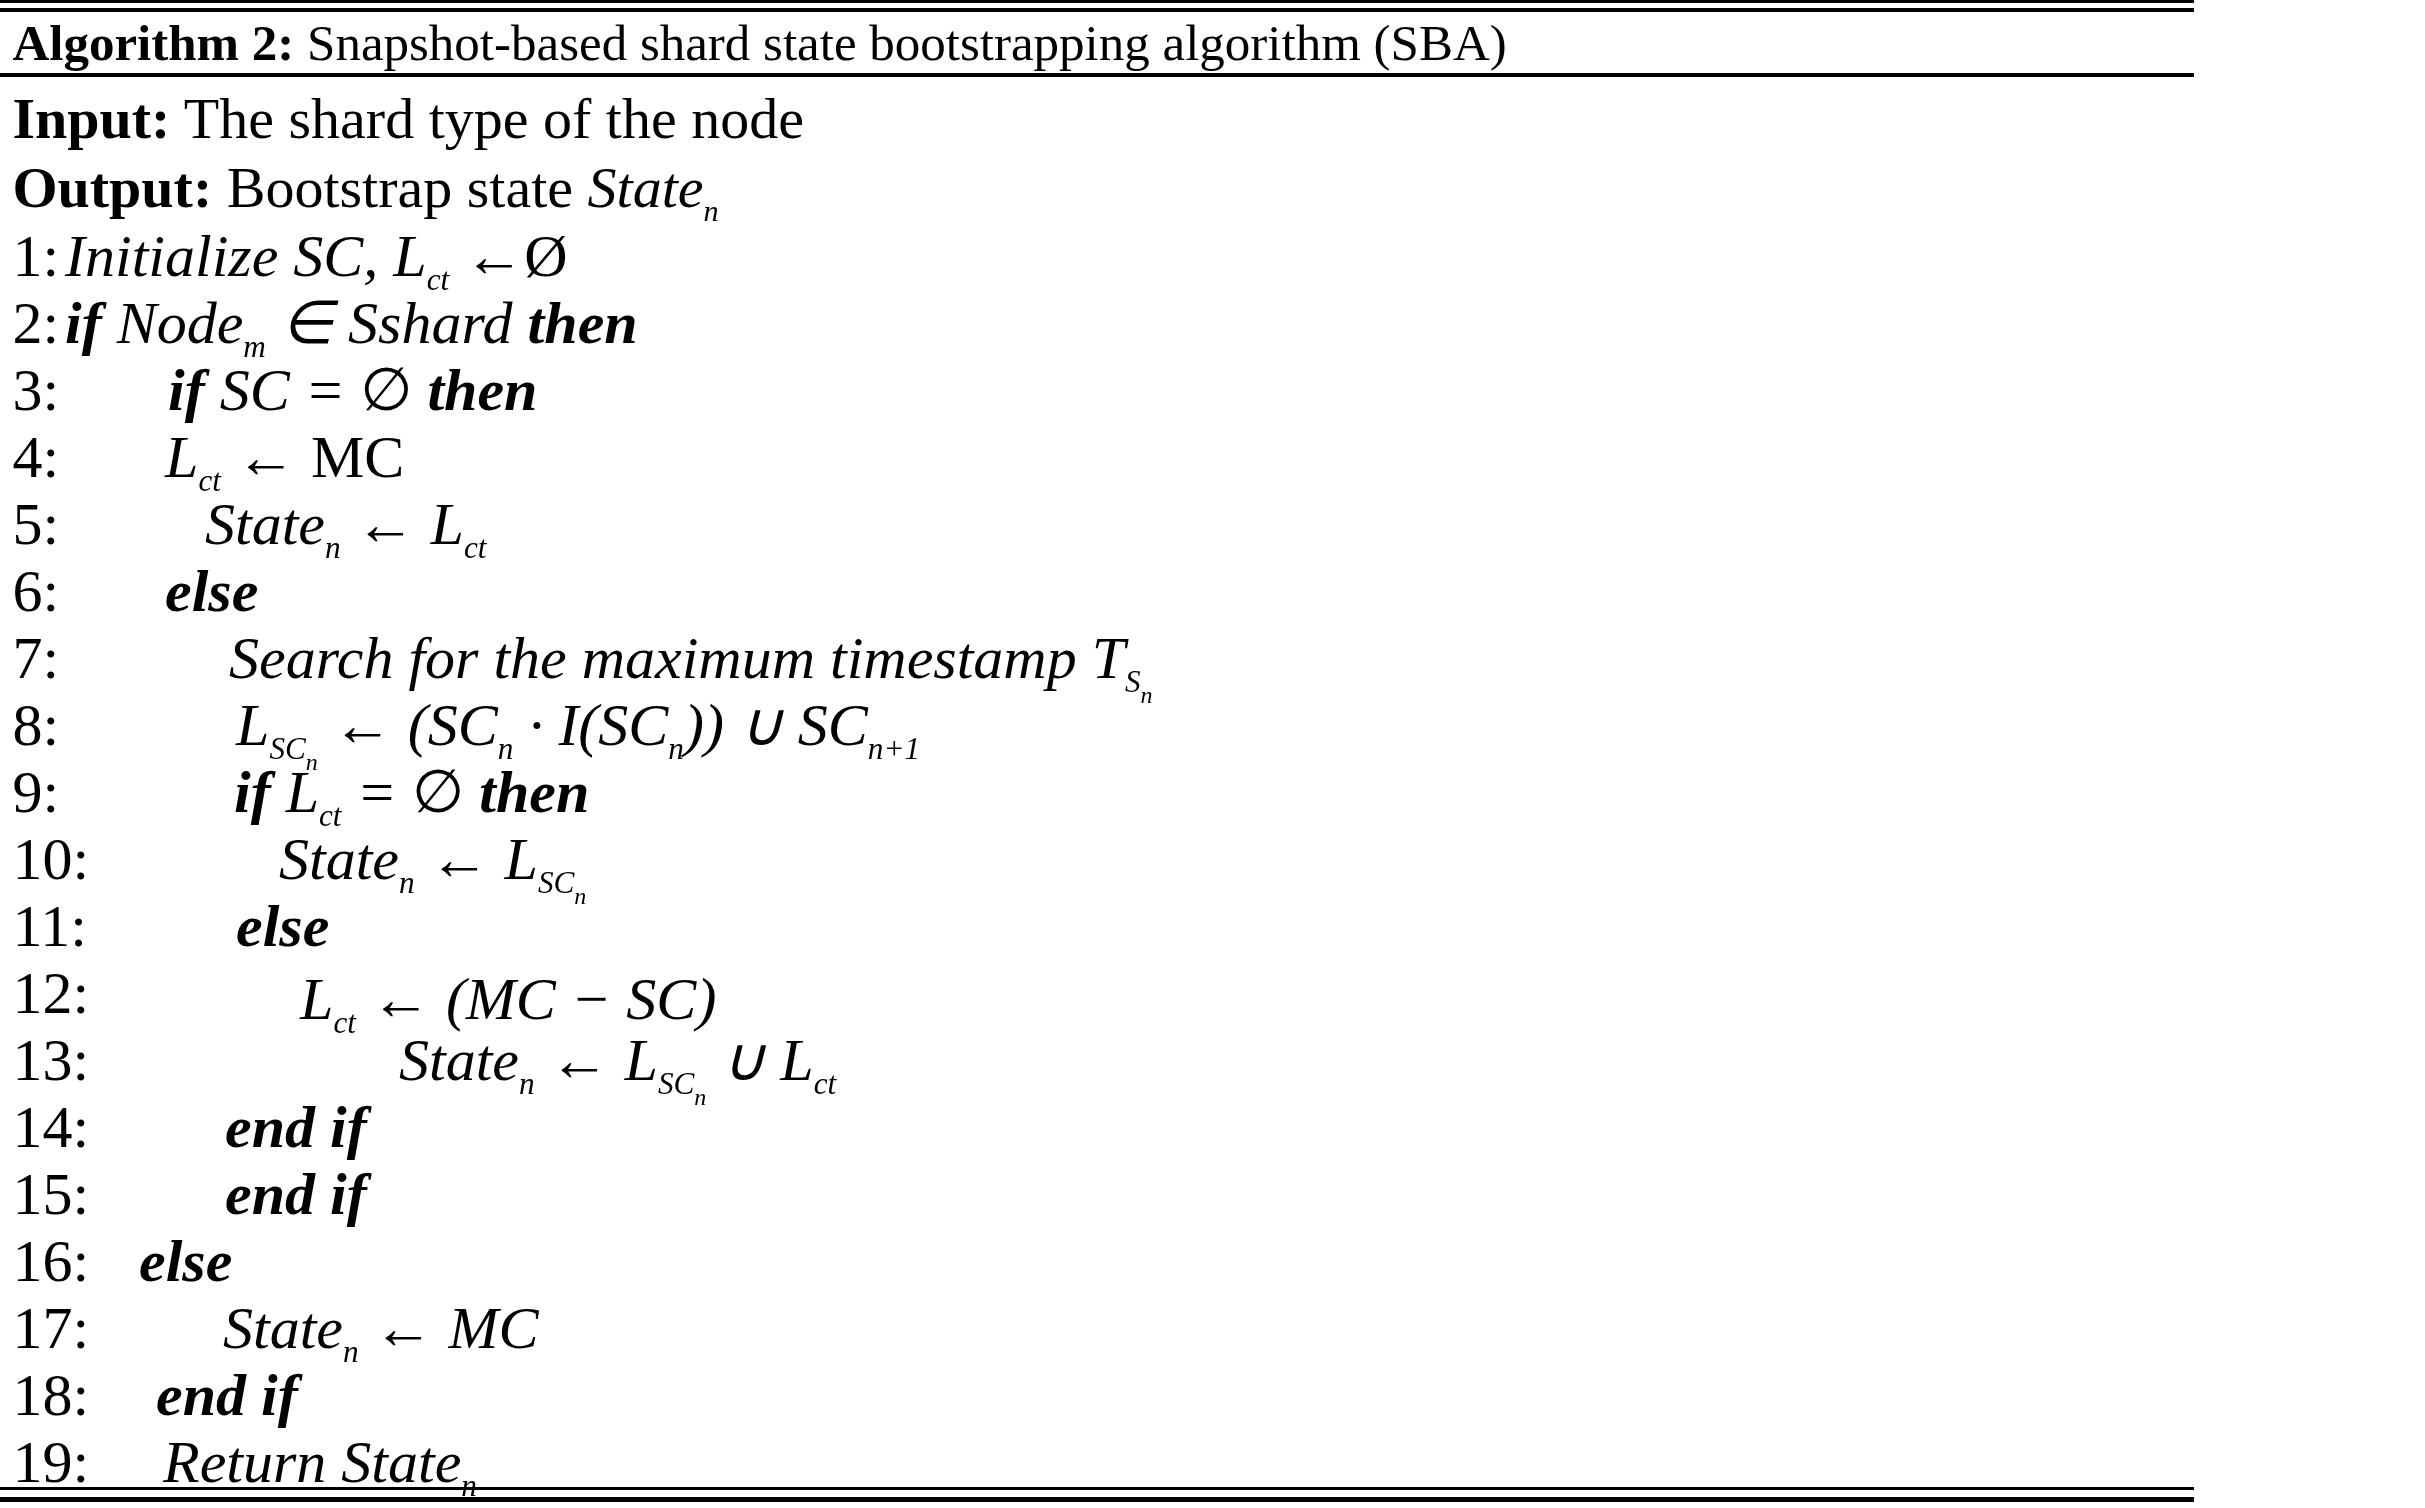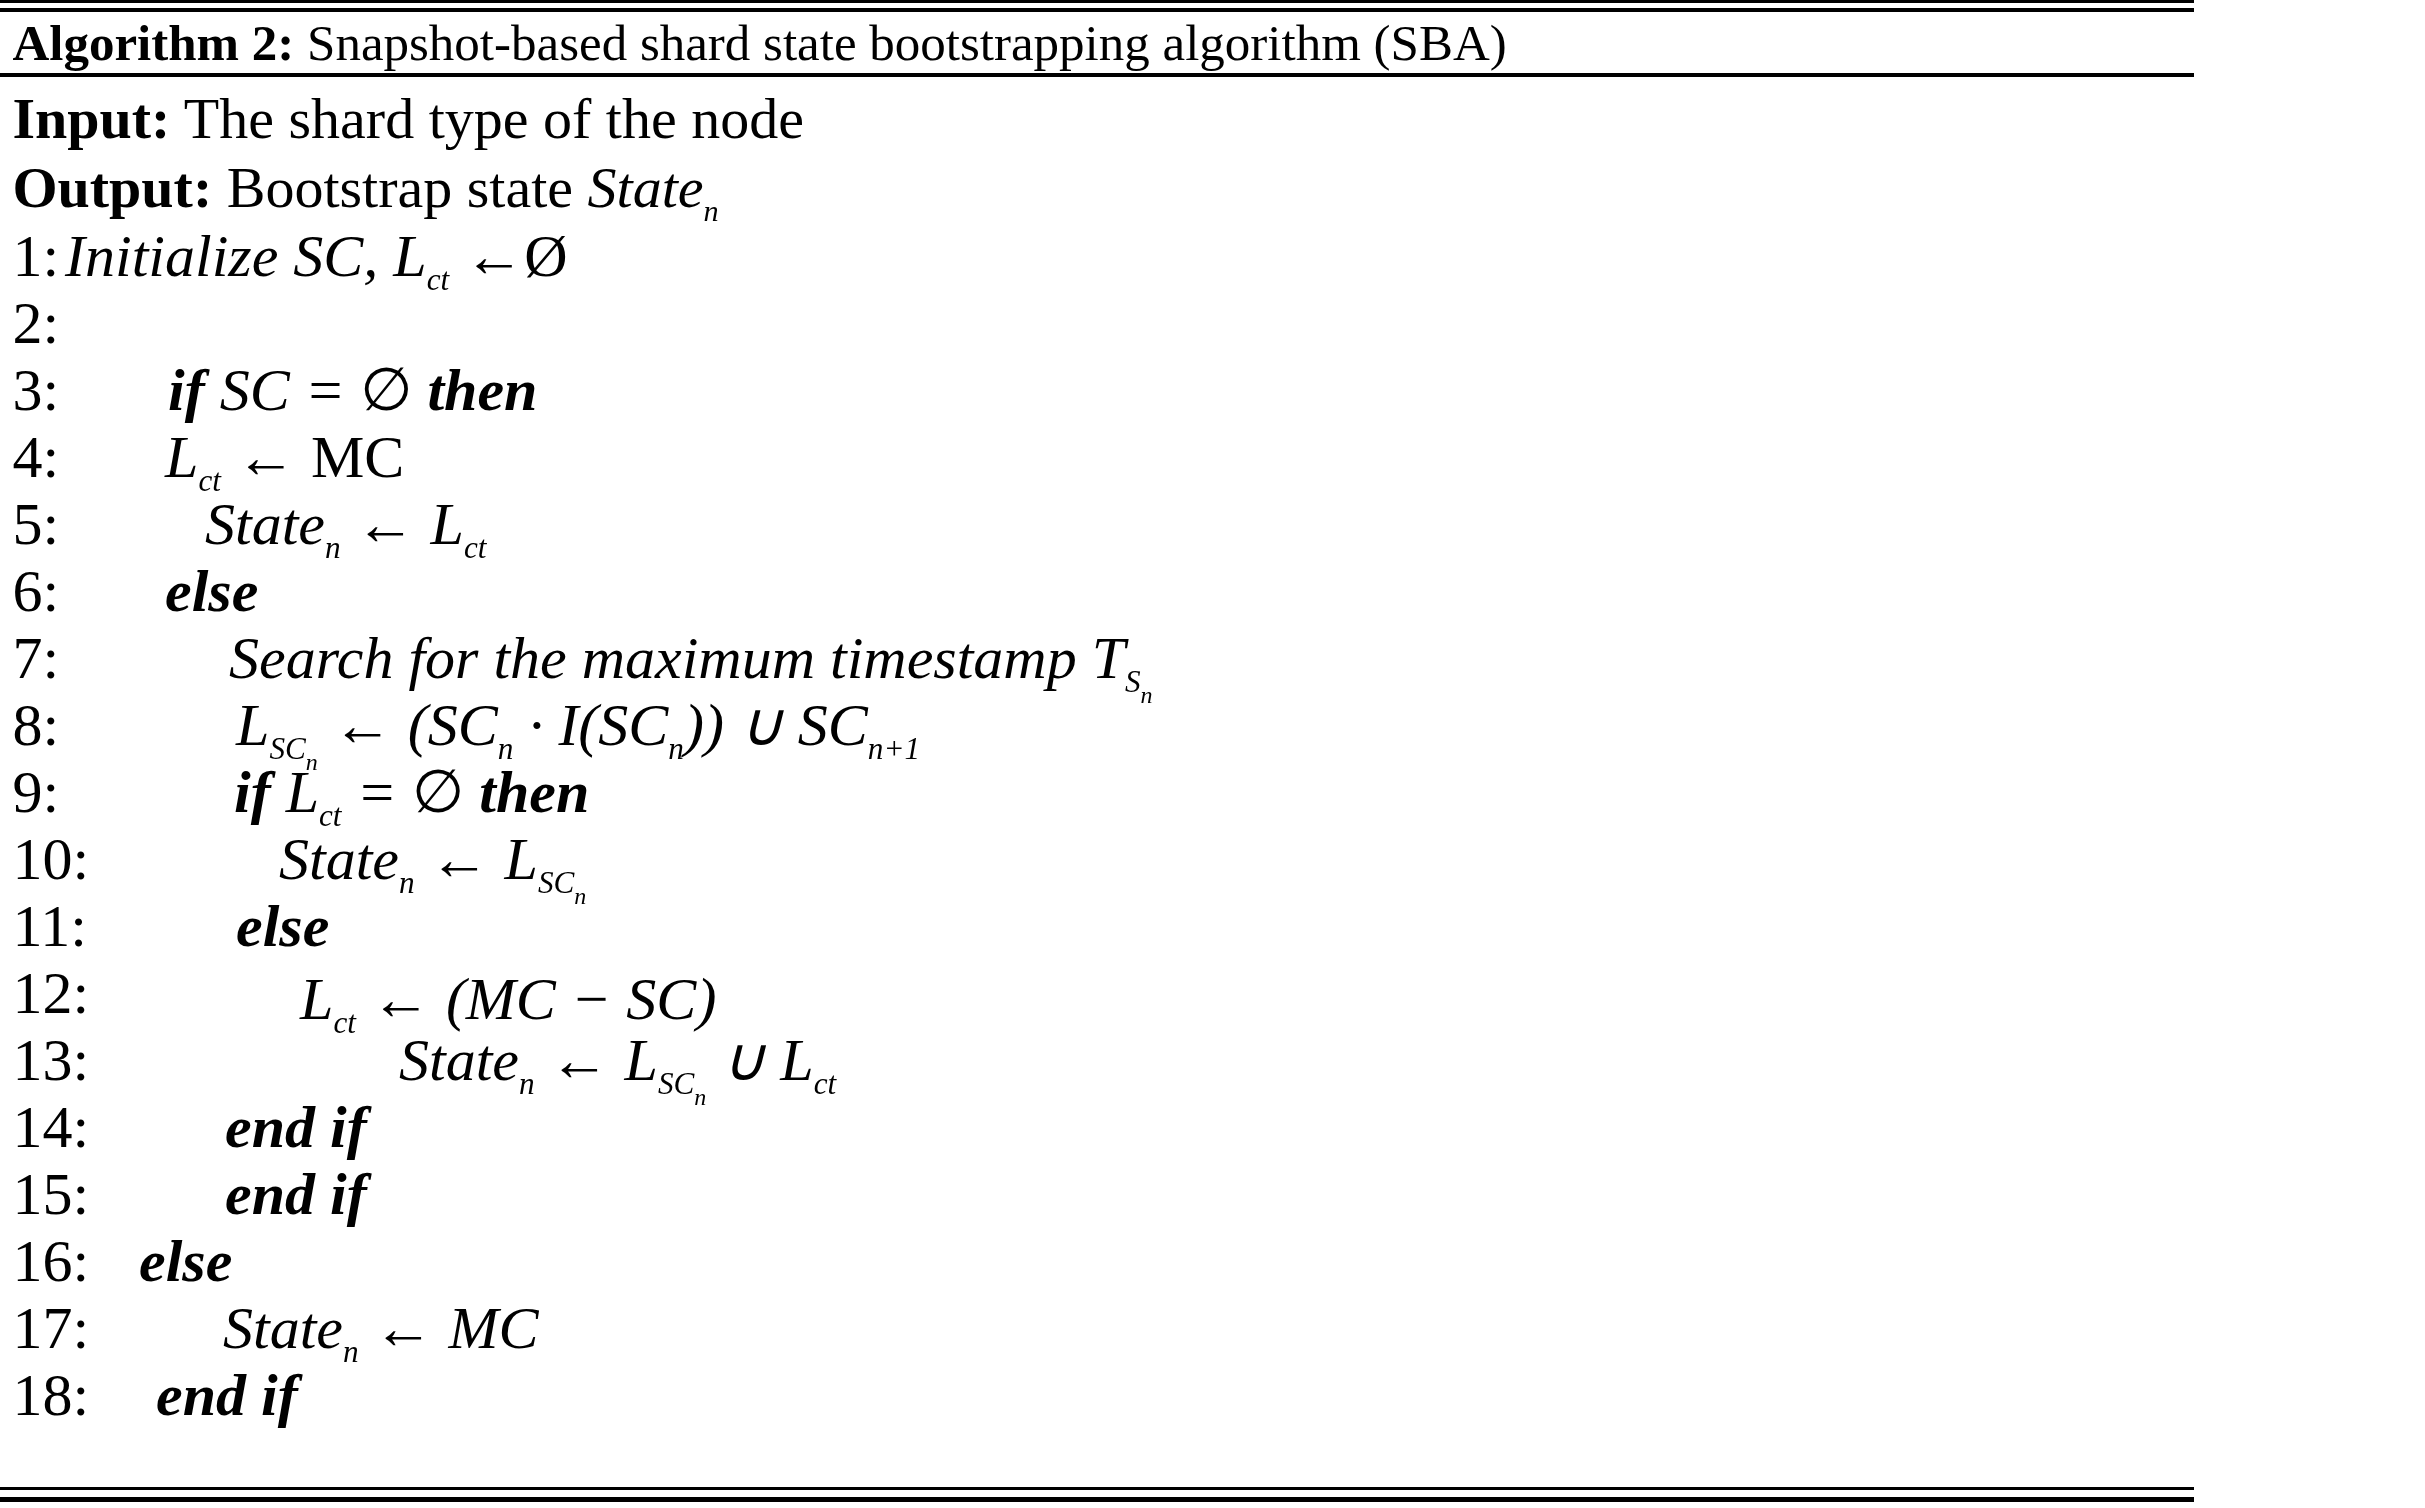--- a/index.html
+++ b/index.html
@@ -51,20 +51,21 @@
   <div class="hdr" id="input-row"><span class="b">Input:</span><span class="r"> The shard type of the node</span></div>
   <div class="hdr" id="output-row"><span class="b">Output:</span><span class="r"> Bootstrap state </span><span class="i">State</span><span class="sub">n</span></div>
 
   <div id="lines">
       <div class="row">
         <span class="num">1:</span>
         <span class="stmt" style="left: 65px;"><span class="i">Initialize SC, </span><span class="i">L</span><span class="sub">ct</span><span class="i"> ←</span><span class="r">Ø</span></span>
       </div>
       <div class="row">
         <span class="num">2:</span>
+        <span class="stmt" style="left: 65px;"><span class="bi">if </span><span class="i">Node</span><span class="sub">m</span><span class="i"> ∈ Sshard </span><span class="bi">then</span></span>
       </div>
       <div class="row">
         <span class="num">3:</span>
         <span class="stmt" style="left: 168px;"><span class="bi">if </span><span class="i">SC = </span><span class="r">∅</span><span class="bi"> then</span></span>
       </div>
       <div class="row">
         <span class="num">4:</span>
         <span class="stmt" style="left: 165px;"><span class="i">L</span><span class="sub">ct</span><span class="i"> ← </span><span class="r">MC</span></span>
       </div>
       <div class="row">
@@ -116,18 +117,22 @@
         <span class="stmt" style="left: 139px;"><span class="bi">else</span></span>
       </div>
       <div class="row">
         <span class="num">17:</span>
         <span class="stmt" style="left: 223px;"><span class="i">State</span><span class="sub">n</span><span class="i"> ← MC</span></span>
       </div>
       <div class="row">
         <span class="num">18:</span>
         <span class="stmt" style="left: 156px;"><span class="bi">end if</span></span>
       </div>
+      <div class="row">
+        <span class="num">19:</span>
+        <span class="stmt" style="left: 163px;"><span class="i">Return State</span><span class="sub">n</span></span>
+      </div>
     </div>
 
   <div class="rule" id="rule-bot-a"></div>
   <div class="rule" id="rule-bot-b"></div>
 </div>
 
 
 </body></html>

